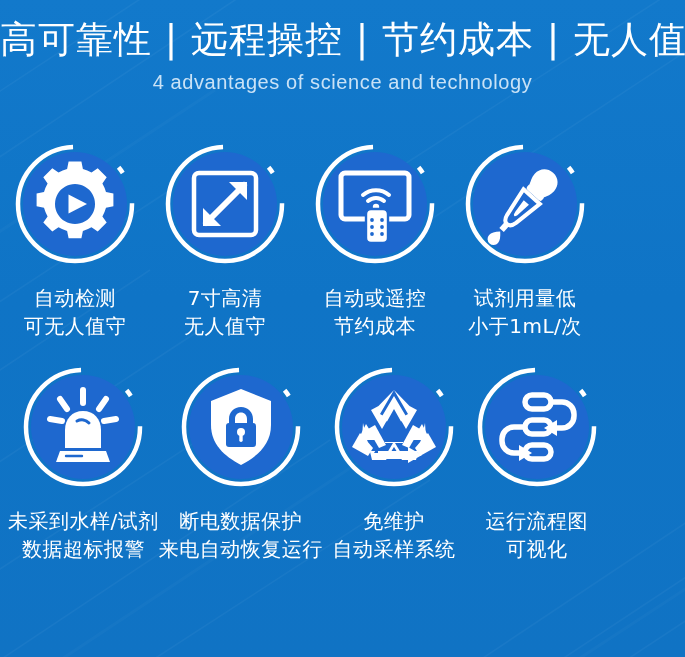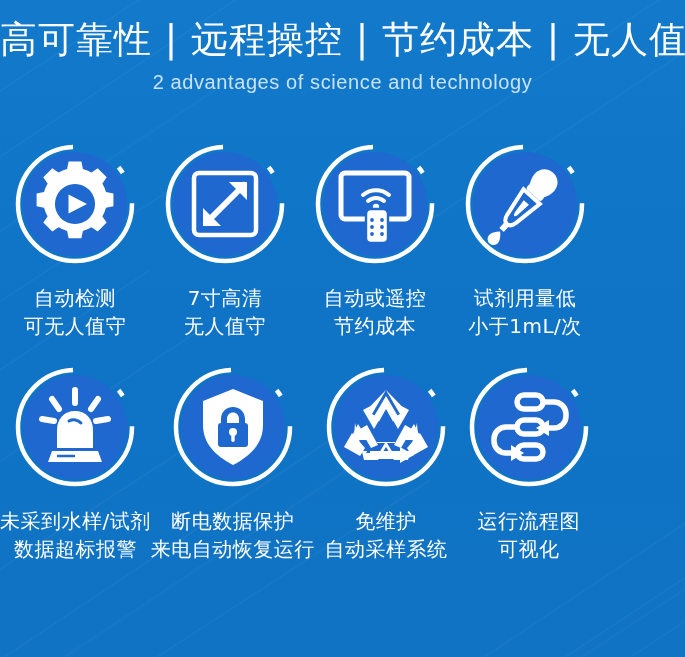--- a/index.html
+++ b/index.html
@@ -62,21 +62,21 @@
   .grid {
     position: absolute;
     top: 140px;
     left: 0;
     width: 685px;
   }
   .row {
     display: flex;
     width: 600px;
   }
-  .row.row2 { margin-top: 22px; }
+  .row.row2 { margin-top: 22px; margin-left: 8px; }
 
   .cell {
     width: 171.25px;
     display: flex;
     flex-direction: column;
     align-items: center;
   }
 
   .badge {
     position: relative;
@@ -123,21 +123,21 @@
     </g>
     <g stroke="#ffffff" stroke-opacity="0.045" stroke-width="3" fill="none">
       <line x1="-150" y1="330" x2="215" y2="90"></line>
       <line x1="0" y1="700" x2="400" y2="435"></line>
       <line x1="455" y1="740" x2="760" y2="540"></line>
     </g>
   </svg>
 
   <div class="header">
     <div class="headline">高可靠性 | 远程操控 | 节约成本 | 无人值守</div>
-    <div class="subline">2 advantages of science and technology</div>
+    <div class="subline">4 advantages of science and technology</div>
   </div>
 
   <div class="grid">
 
     <div class="row row1">
 
       <div class="cell">
         <div class="badge">
           <svg width="128" height="128" viewBox="0 0 128 128">
             <circle cx="64" cy="64" r="52" fill="#1e68cf"></circle>

